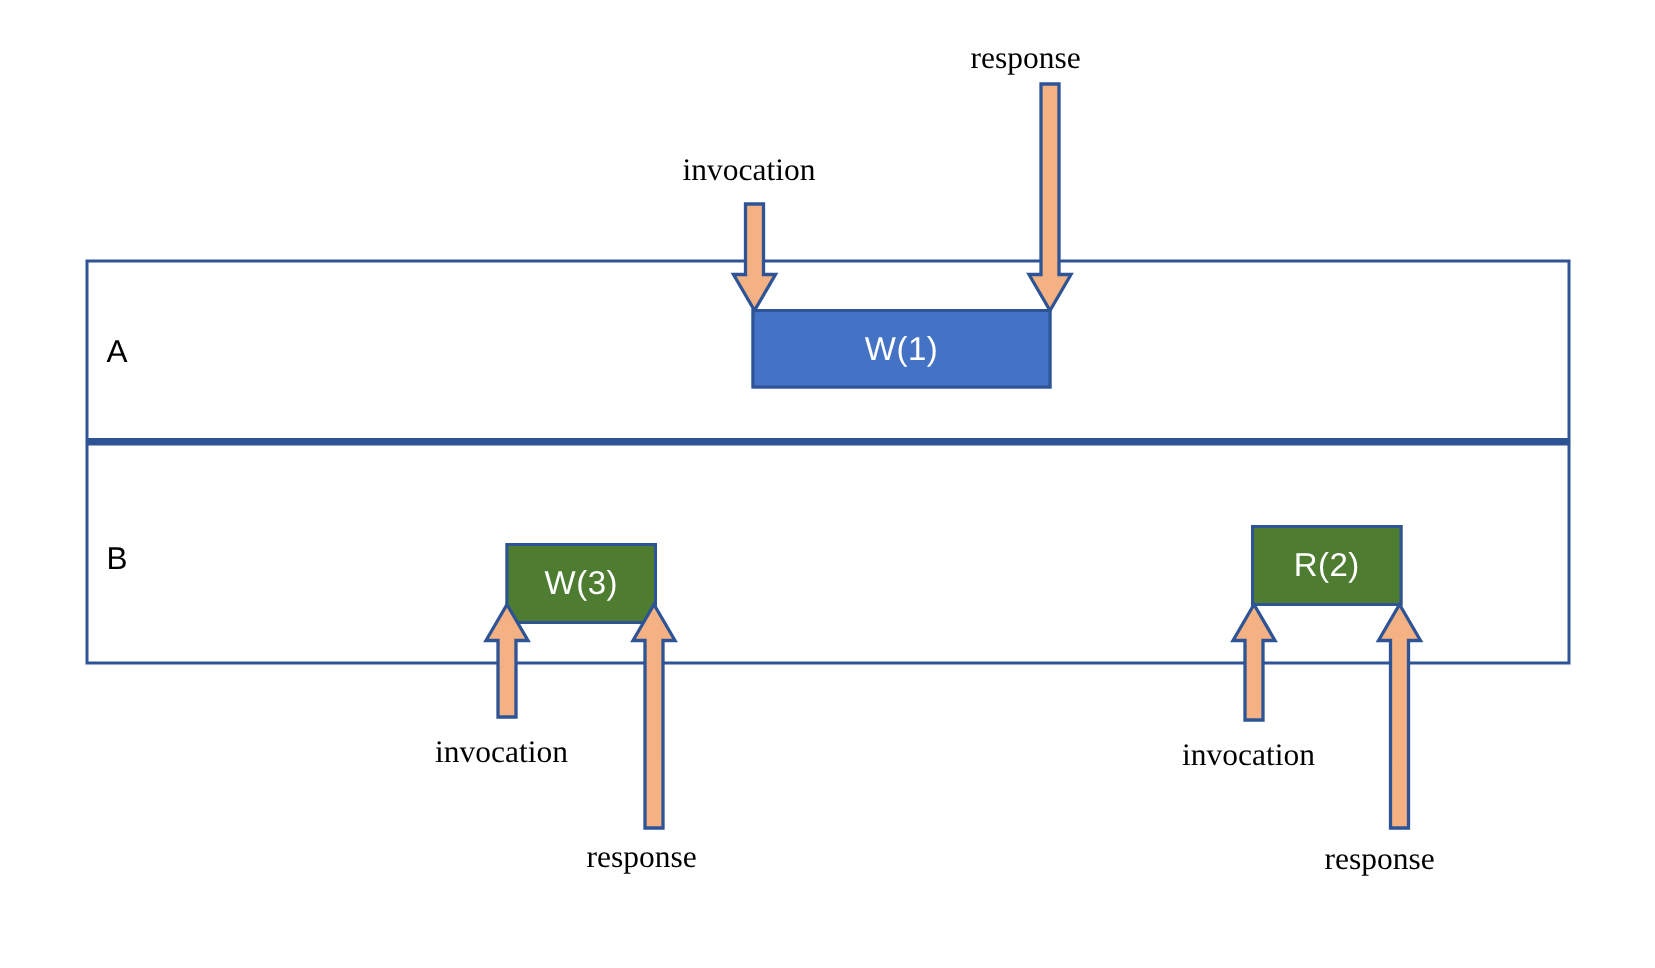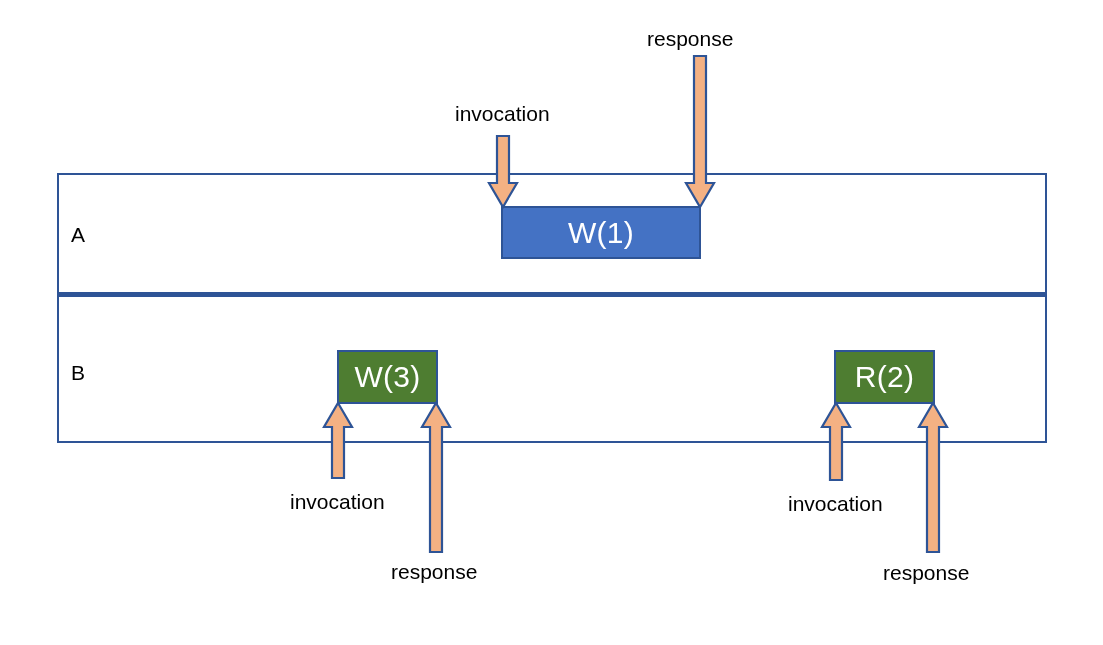--- a/index.html
+++ b/index.html
@@ -39,44 +39,45 @@
 
   
   .op-box {
     position: absolute;
     box-sizing: border-box;
     border: 2px solid #2E5496;
     display: flex;
     align-items: center;
     justify-content: center;
     color: #ffffff;
-    font-size: 30px;
+    font-size: 22px;
     letter-spacing: .3px;
   }
   .op-box.blue  { background: #4472C4; }
   .op-box.green { background: #4E7D31; }
 
   #op-w1 { left: 501px; top: 206px; width: 200px; height: 53px; }
-  #op-w3 { left: 337px; top: 350px; width: 101px; height: 54px; }
+  #op-w3 { left: 337px; top: 362px; width: 101px; height: 54px; }
   #op-r1 { left: 834px; top: 350px; width: 101px; height: 54px; }
 
   
   .arrow {
     position: absolute;
     overflow: visible;
   }
   .arrow svg { display: block; overflow: visible; }
 
   
   .edge-label {
     position: absolute;
     font-size: 21px;
     color: #000000;
     white-space: nowrap;
     line-height: 1;
+    font-family: Liberation Serif, serif;
   }
 </style>
 </head>
 <body>
 
 <div id="canvas">
 
   <div class="lane" id="lane-a"></div>
   <div class="lane" id="lane-b"></div>
 

